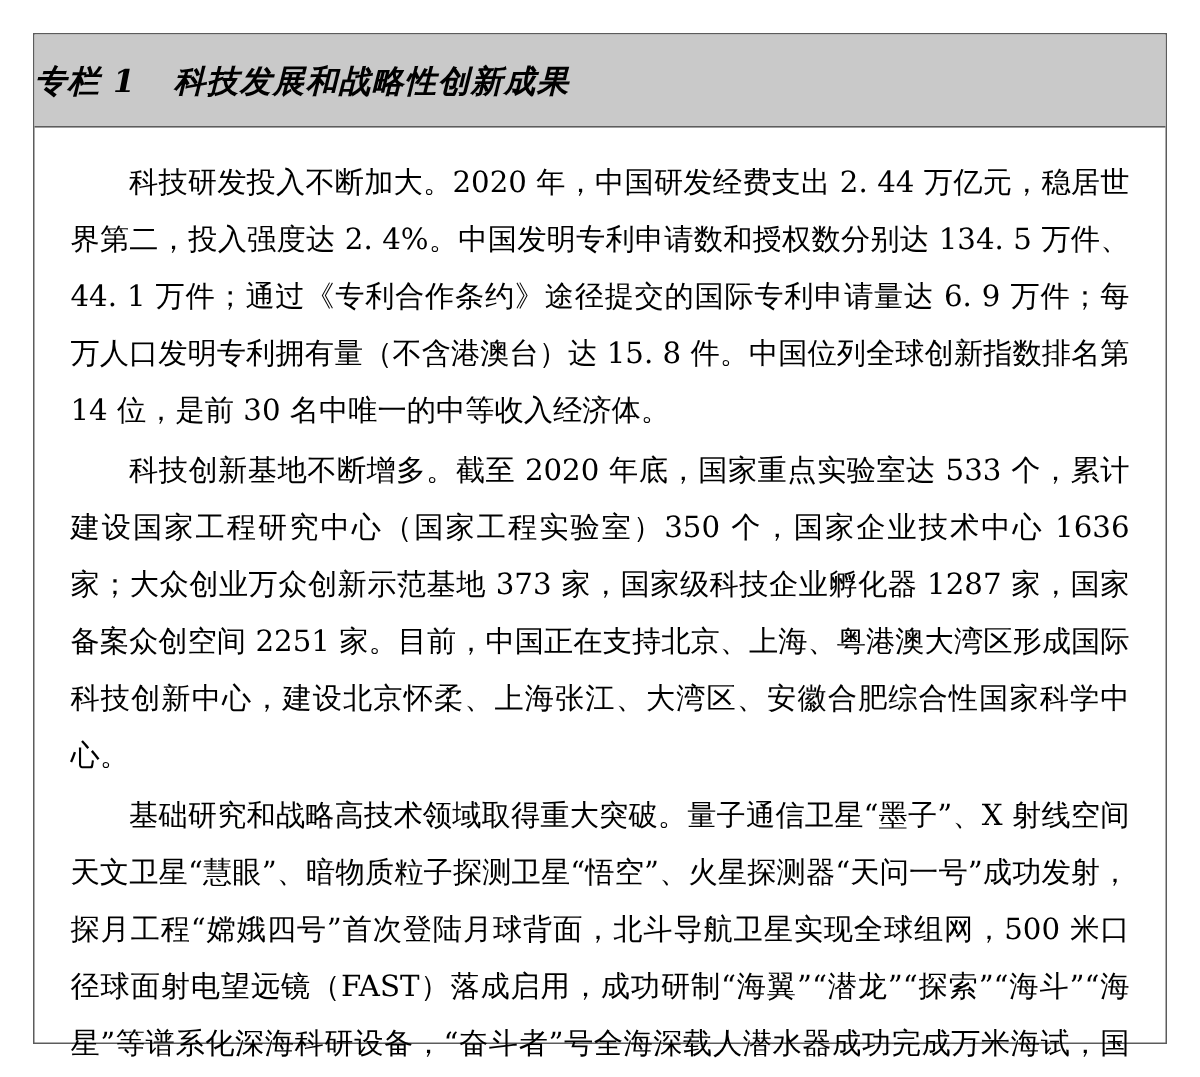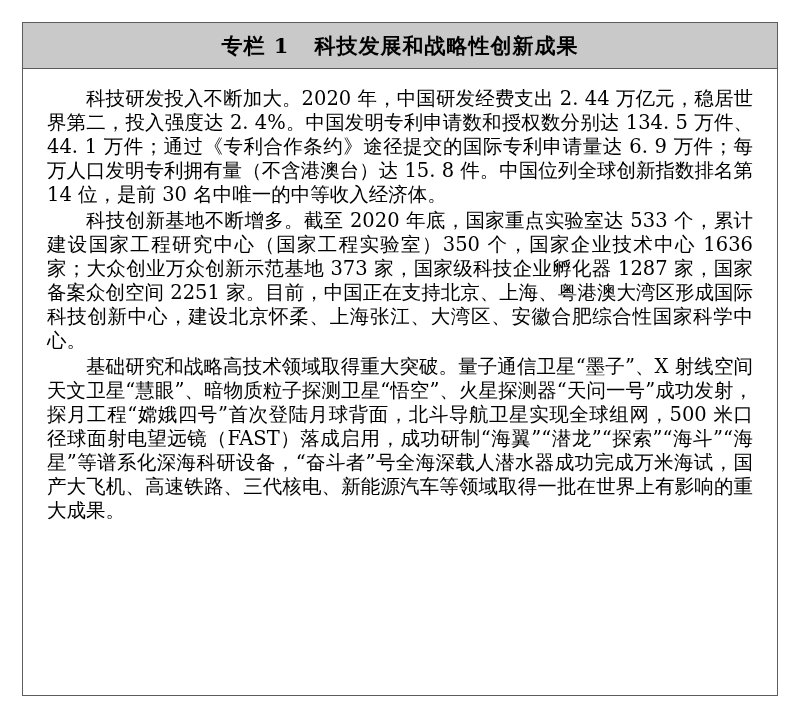--- a/index.html
+++ b/index.html
@@ -24,42 +24,42 @@
     position: absolute;
     left: 22px;
     top: 22px;
     width: 756px;
     height: 674px;
     border: 1px solid #5c5c5c;
     box-sizing: border-box;
     background: #ffffff;
   }
   .box-header {
-    height: 46px;
+    height: 62px;
     background: #c9c9c9;
     border-bottom: 1px solid #5c5c5c;
     display: flex;
     align-items: center;
-    justify-content: center;
     box-sizing: border-box;
+    font-style: italic;
   }
   .box-title {
     font-size: 21px;
     font-weight: bold;
     letter-spacing: 1px;
     color: #000000;
     white-space: pre;
   }
   .box-body {
     padding: 18px 24px 10px 24px;
     box-sizing: border-box;
   }
   .para {
     font-size: 19.5px;
-    line-height: 24px;
+    line-height: 38px;
     text-align: justify;
     text-justify: inter-ideograph;
     text-indent: 2em;
     margin: 0 0 2px 0;
     letter-spacing: 0px;
   }
 </style>
 </head>
 <body>
 

